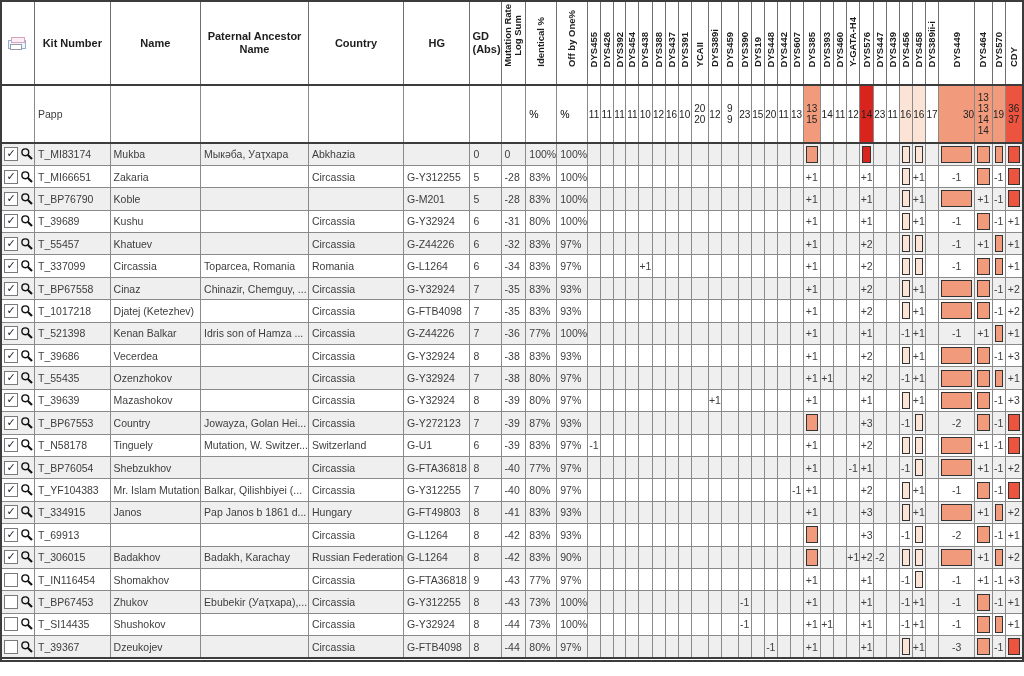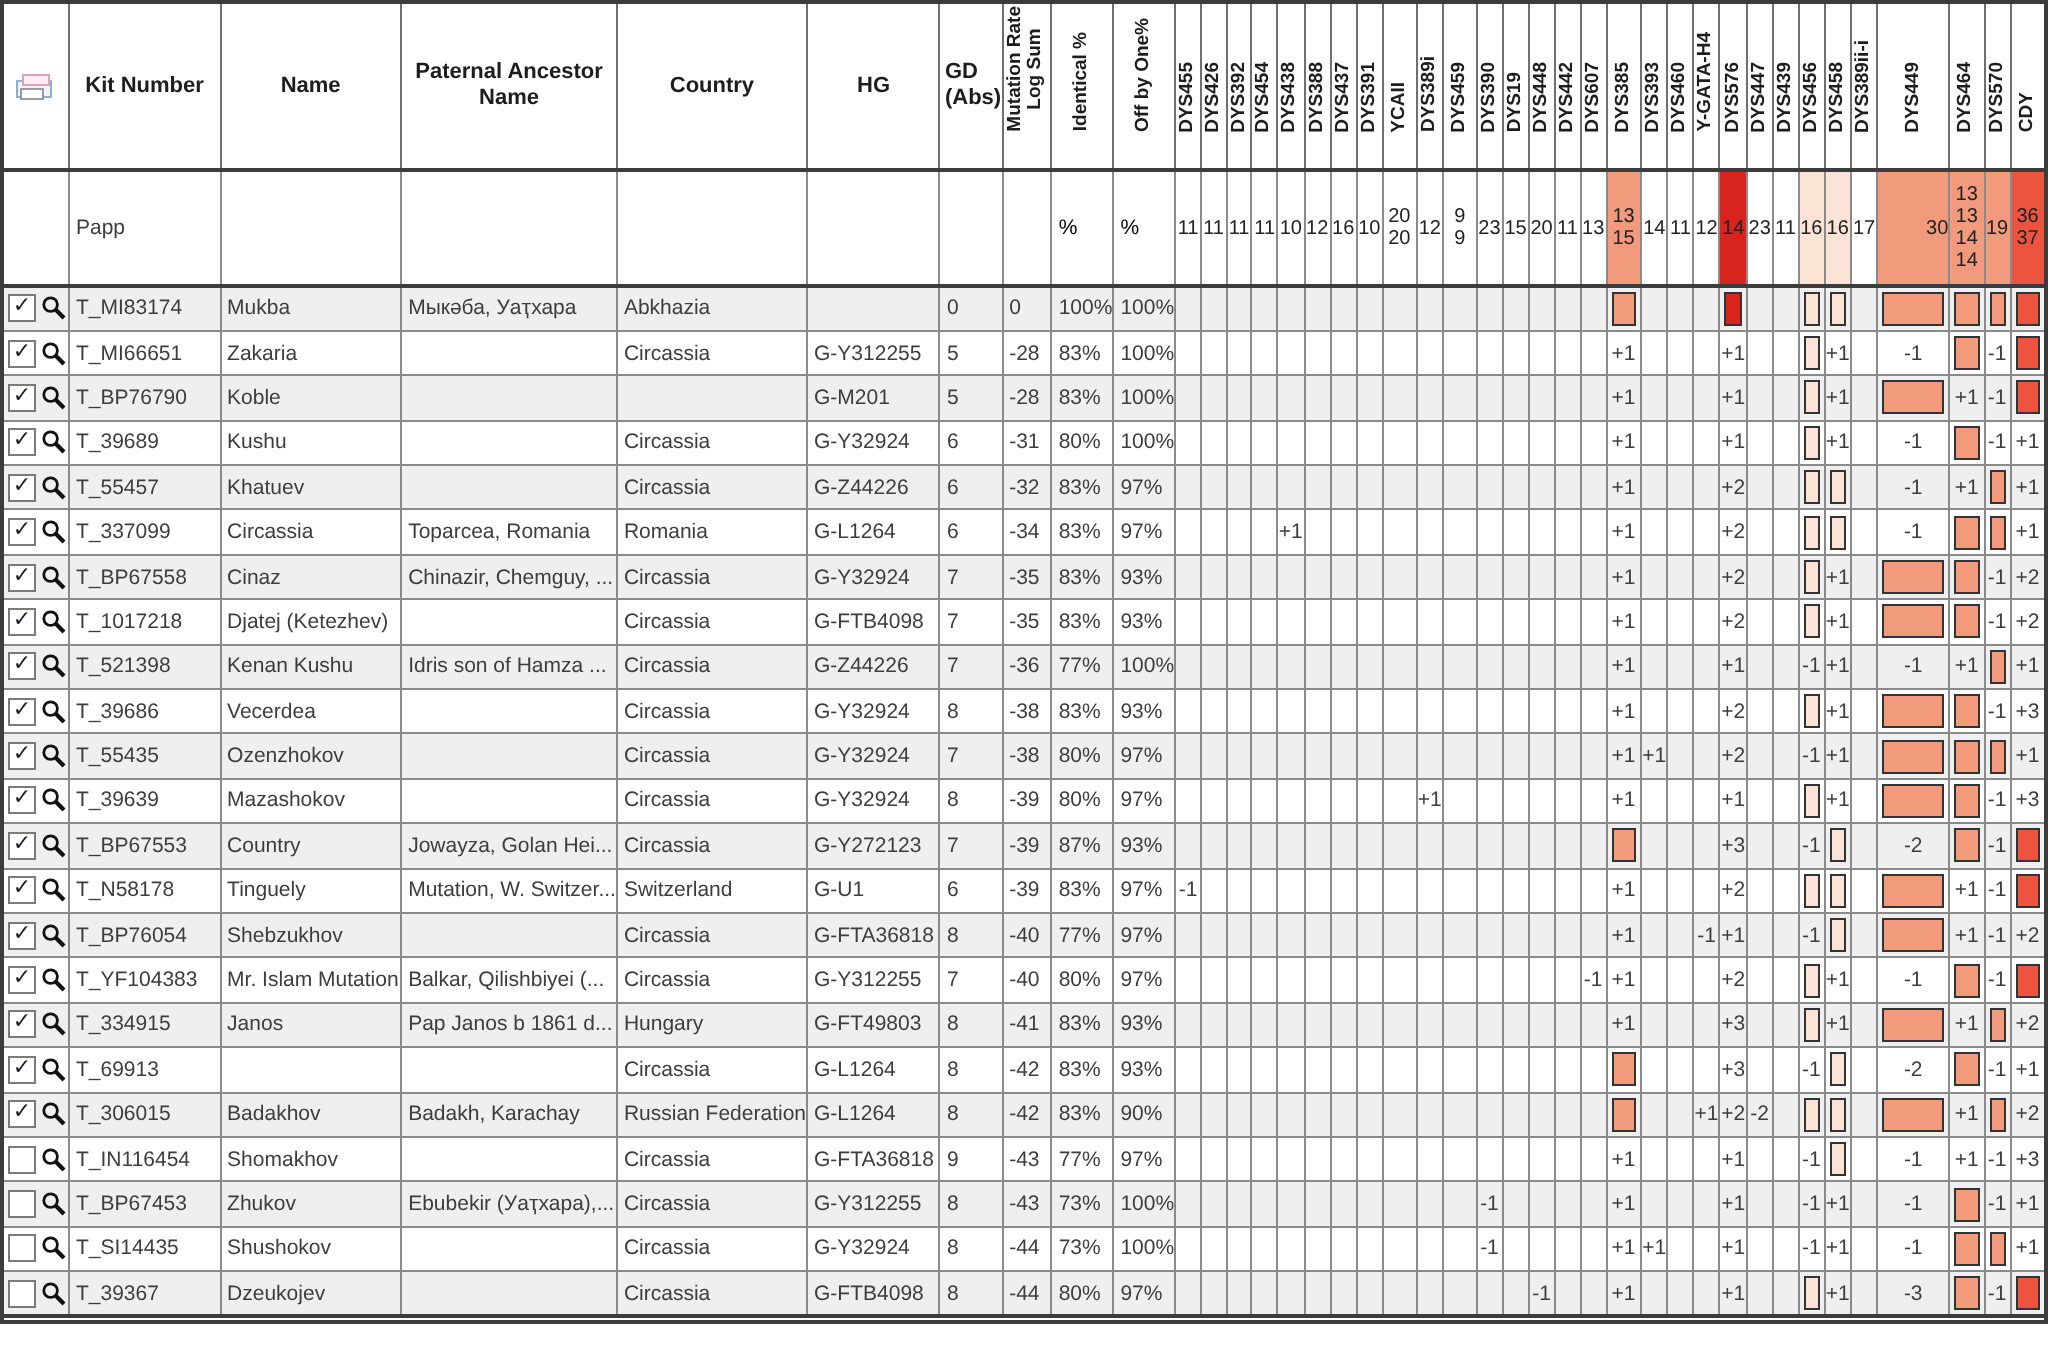--- a/index.html
+++ b/index.html
@@ -638,21 +638,21 @@
         <td>
           <div class="selwrap">
             <div class="cb">✓</div>
             <svg width="14" height="14" viewBox="0 0 14 14">
               <circle cx="5.3" cy="5.3" r="3.4" fill="none" stroke="#111" stroke-width="1.4"></circle>
               <line x1="7.9" y1="7.9" x2="12" y2="12" stroke="#111" stroke-width="2.1"></line>
             </svg>
           </div>
         </td>
         <td class="txt">T_521398</td>
-        <td class="txt">Kenan Kushu</td>
+        <td class="txt">Kenan Balkar</td>
         <td class="txt">Idris son of Hamza ...</td>
         <td class="txt">Circassia</td>
         <td class="txt">G-Z44226</td>
         <td class="num">7</td>
         <td class="num">-36</td>
         <td class="num">77%</td>
         <td class="num">100%</td>
         <td class="mk"></td>
         <td class="mk"></td>
         <td class="mk"></td>

